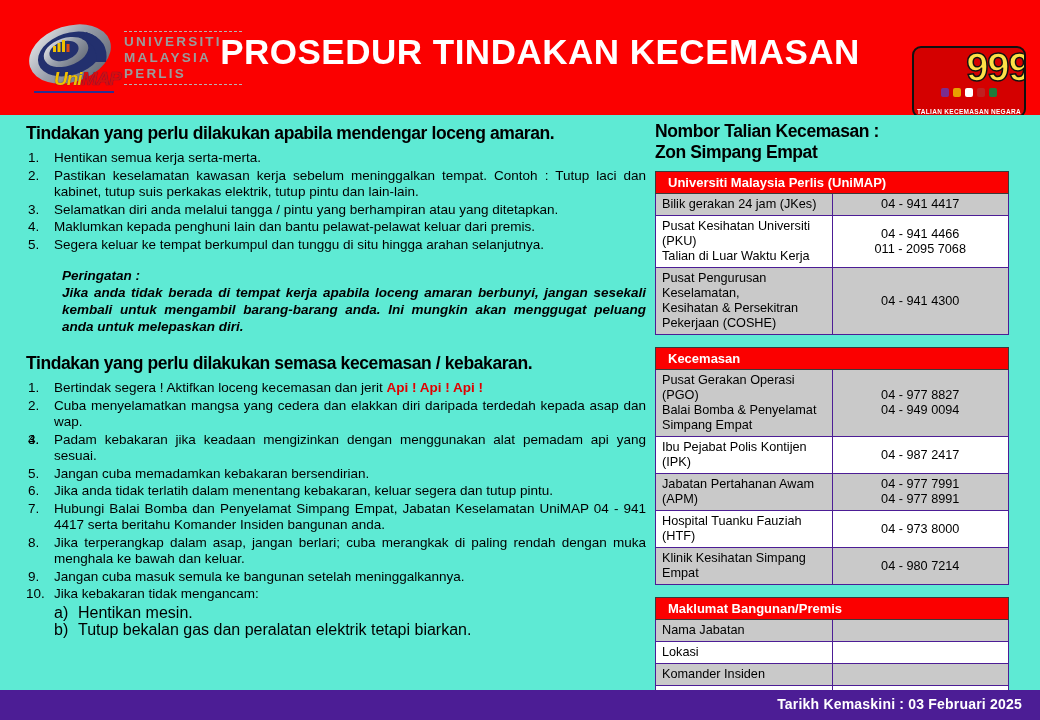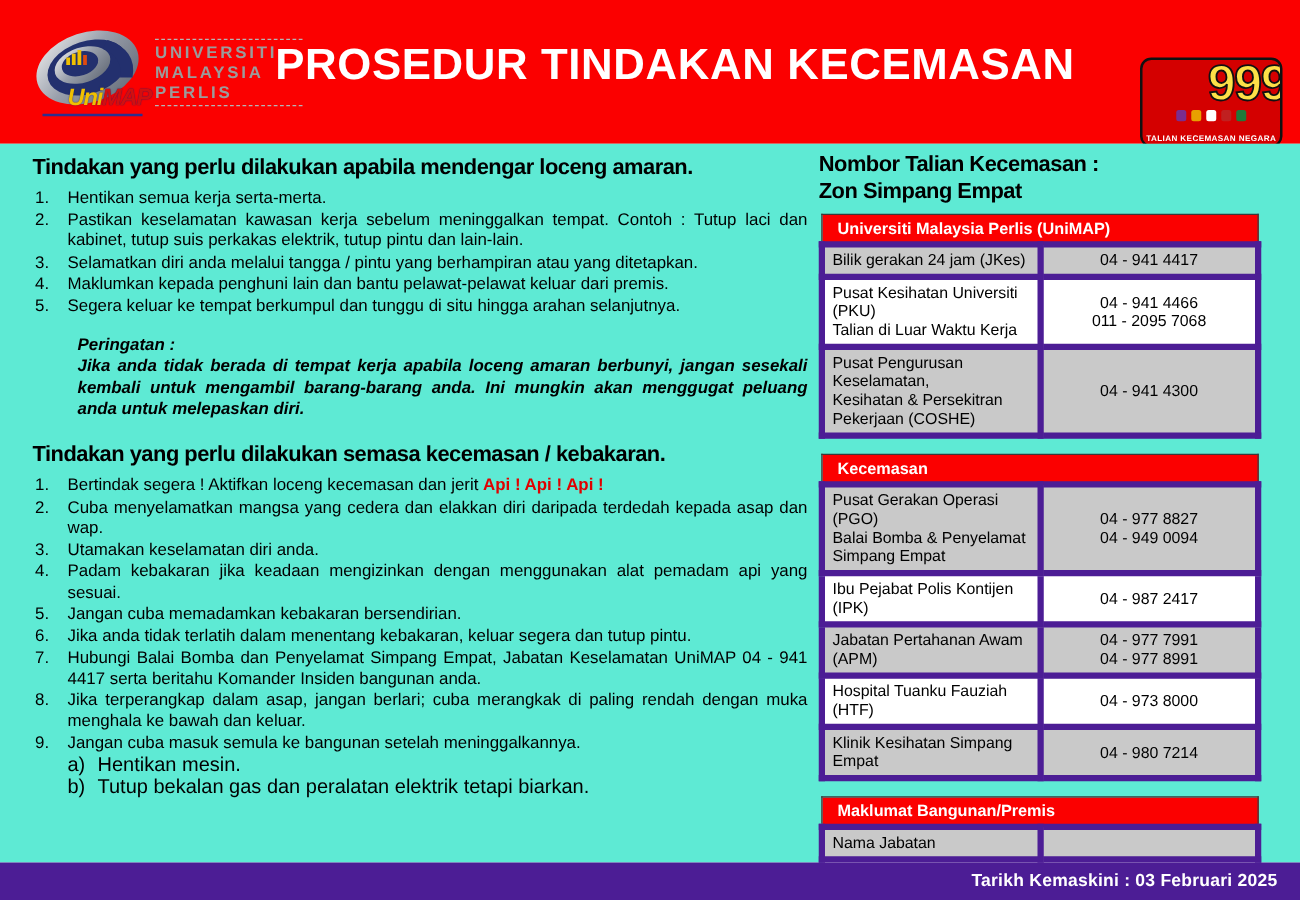--- a/index.html
+++ b/index.html
@@ -132,21 +132,21 @@
   h2.sec-r{
     margin:6px 0 8px 0;
     font-size:17.5px;font-weight:bold;color:#000;line-height:21px;
     letter-spacing:-0.4px;
   }
   table.tbl{
     width:354px;border-collapse:collapse;margin-bottom:12px;
     table-layout:fixed;
   }
   table.tbl td,table.tbl th{
-    border:5px solid #4c1d95;
+    border:1px solid #4c1d95;
     padding:3px 6px;
     font-size:12.7px;color:#000;
     vertical-align:middle;
     line-height:15px;
   }
   table.tbl th.hdr{
     background:#fb0000;color:#ffffff;
     font-weight:bold;font-size:13px;
     text-align:left;padding:3px 12px;
     border:1px solid #3a3a3a;
@@ -238,27 +238,28 @@
 
     <div class="peringatan">
       <div>Peringatan :</div>
       <div>Jika anda tidak berada di tempat kerja apabila loceng amaran berbunyi, jangan sesekali kembali untuk mengambil barang-barang anda. Ini mungkin akan menggugat peluang anda untuk melepaskan diri.</div>
     </div>
 
     <h2 class="sec" style="margin-top:18px">Tindakan yang perlu dilakukan semasa kecemasan / kebakaran.</h2>
     <ol class="steps" id="s2-list">
         <li><span class="num">1.</span><span>Bertindak segera ! Aktifkan loceng kecemasan dan jerit </span><span class="red-shout">Api ! Api ! Api !</span></li>
         <li><span class="num">2.</span><span>Cuba menyelamatkan mangsa yang cedera dan elakkan diri daripada terdedah kepada asap dan wap.</span></li>
-        <li><span class="num">3.</span><span>Utamakan keselamatan diri anda.</span></li>
+        <li><span class="num">3.</span></li>
         <li><span class="num">4.</span><span>Padam kebakaran jika keadaan mengizinkan dengan menggunakan alat pemadam api yang sesuai.</span></li>
         <li><span class="num">5.</span><span>Jangan cuba memadamkan kebakaran bersendirian.</span></li>
         <li><span class="num">6.</span><span>Jika anda tidak terlatih dalam menentang kebakaran, keluar segera dan tutup pintu.</span></li>
         <li><span class="num">7.</span><span>Hubungi Balai Bomba dan Penyelamat Simpang Empat, Jabatan Keselamatan UniMAP 04 - 941 4417 serta beritahu Komander Insiden bangunan anda.</span></li>
         <li><span class="num">8.</span><span>Jika terperangkap dalam asap, jangan berlari; cuba merangkak di paling rendah dengan muka menghala ke bawah dan keluar.</span></li>
         <li><span class="num">9.</span><span>Jangan cuba masuk semula ke bangunan setelah meninggalkannya.</span></li>
+        <li class="wide"><span class="num">10.</span><span>Jika kebakaran tidak mengancam:</span></li>
       </ol>
     <ul class="sub-list" id="s2-sub">
         <li><span class="sn">a)</span><span>Hentikan mesin.</span></li>
         <li><span class="sn">b)</span><span>Tutup bekalan gas dan peralatan elektrik tetapi biarkan.</span></li>
       </ul>
   </div>
 
   <div class="col-right">
     <h2 class="sec-r">
       <span>Nombor Talian Kecemasan :</span><br>

